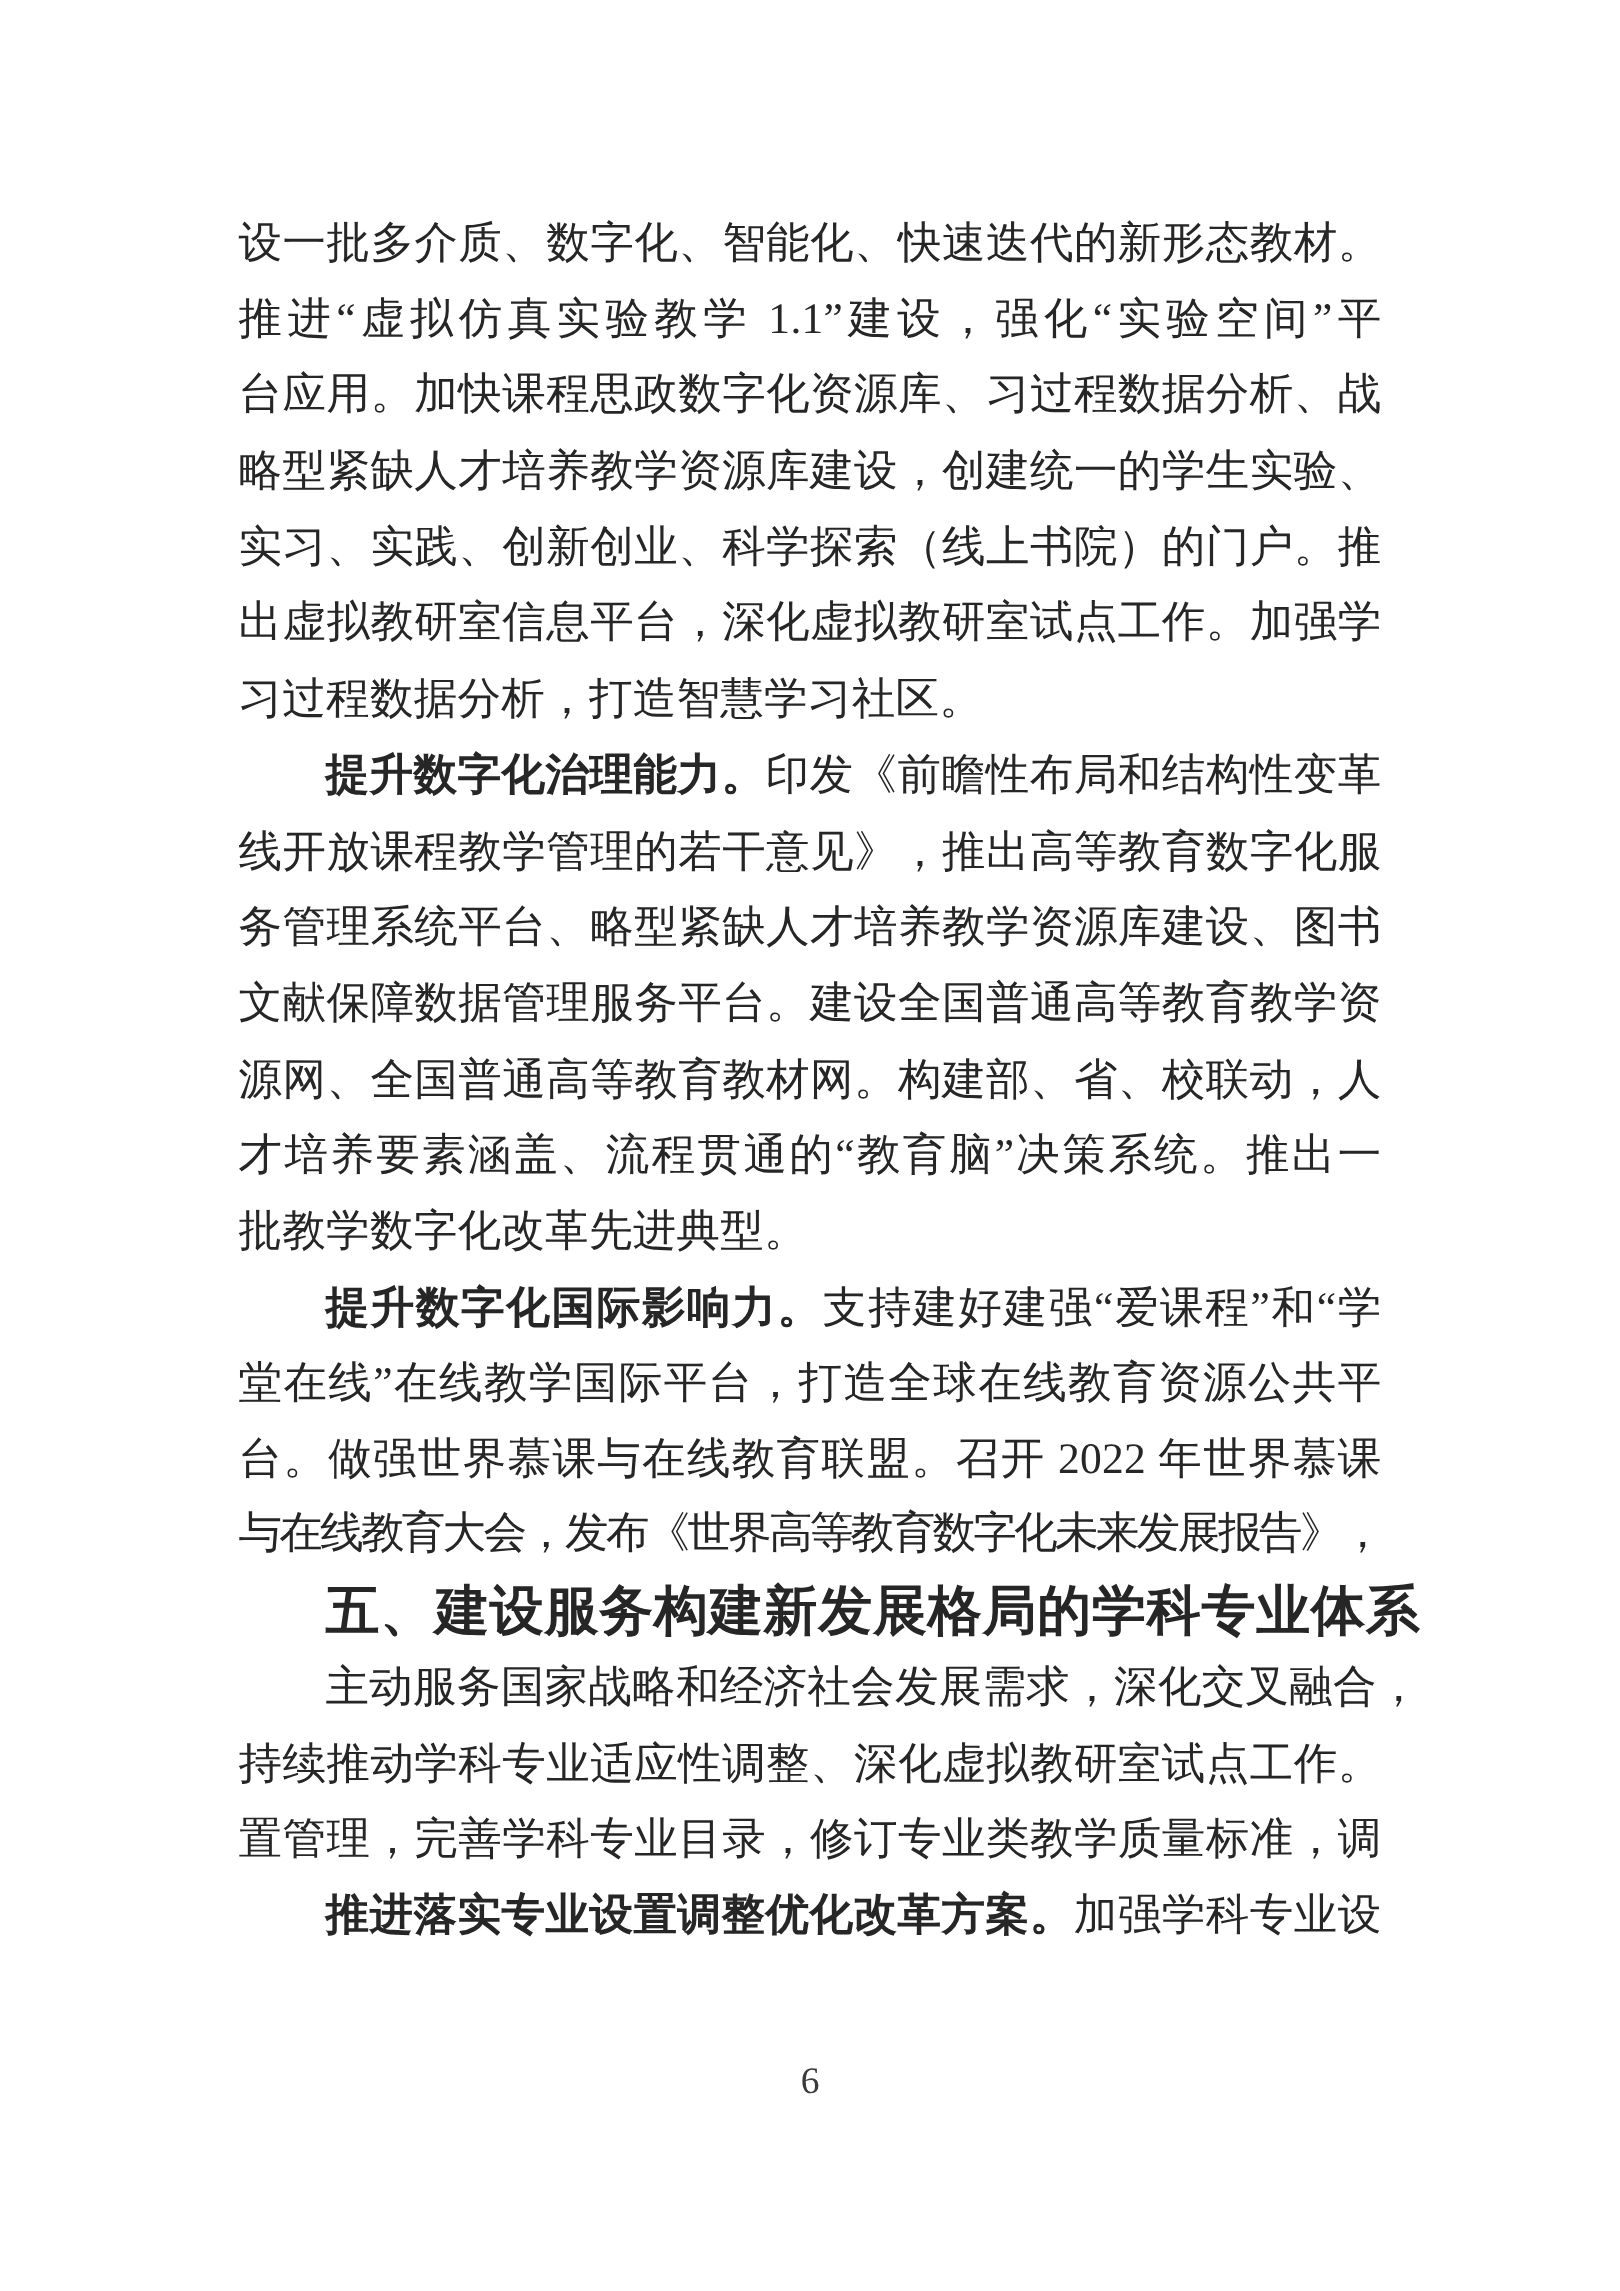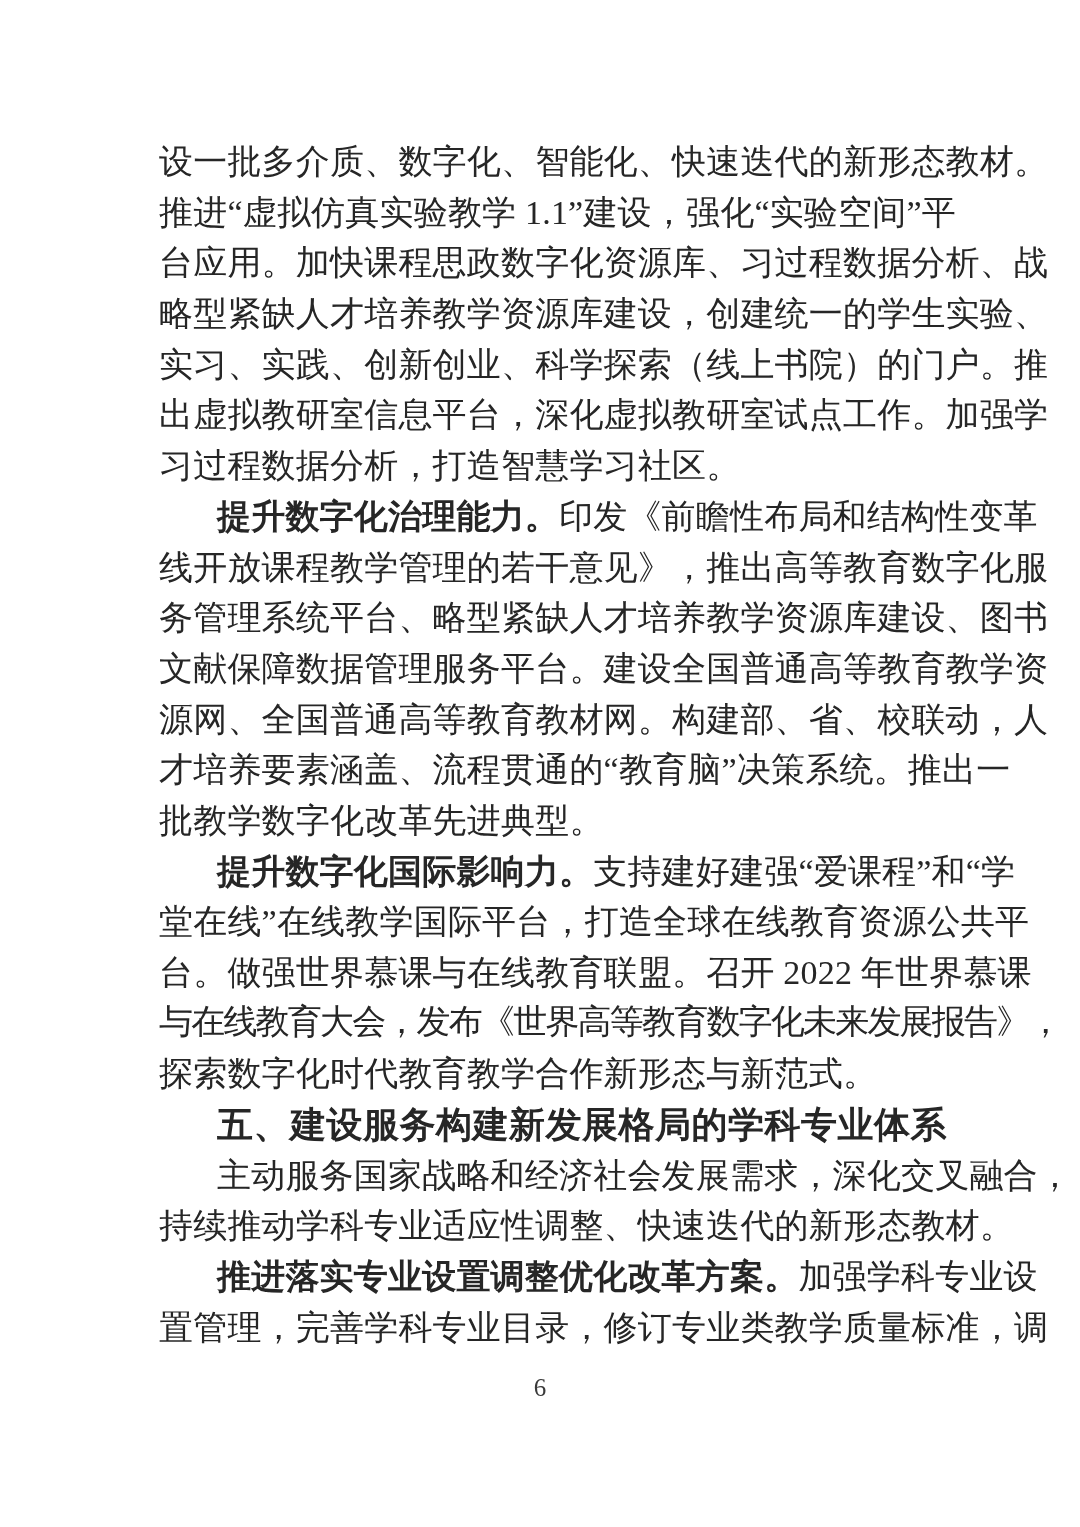--- a/index.html
+++ b/index.html
@@ -19,21 +19,21 @@
     inset: 0;
     background: #ffffff;
   }
   .text-block {
     position: absolute;
     left: 159px;
     top: 137px;
     width: 762px;
   }
   .line {
-    font-size: 34px;
+    font-size: 29px;
     line-height: 50.7px;
     height: 50.7px;
     color: #262626;
     white-space: nowrap;
     letter-spacing: 0.2px;
   }
   .line.fill {
     text-align: justify;
     text-align-last: justify;
   }
@@ -84,21 +84,20 @@
       <div class="line fill"><span class="r">线开放课程教学管理的若干意见》，推出高等教育数字化服</span></div>
       <div class="line fill"><span class="r">务管理系统平台、略型紧缺人才培养教学资源库建设、图书</span></div>
       <div class="line fill"><span class="r">文献保障数据管理服务平台。建设全国普通高等教育教学资</span></div>
       <div class="line fill"><span class="r">源网、全国普通高等教育教材网。构建部、省、校联动，人</span></div>
       <div class="line fill"><span class="r">才培养要素涵盖、流程贯通的“教育脑”决策系统。推出一</span></div>
       <div class="line"><span class="r">批教学数字化改革先进典型。</span></div>
       <div class="line indent fill"><span class="b">提升数字化国际影响力。</span><span class="r">支持建好建强“爱课程”和“学</span></div>
       <div class="line fill"><span class="r">堂在线”在线教学国际平台，打造全球在线教育资源公共平</span></div>
       <div class="line fill"><span class="r">台。做强世界慕课与在线教育联盟。召开 2022 年世界慕课</span></div>
       <div class="line fill tight"><span class="r">与在线教育大会，发布《世界高等教育数字化未来发展报告》，</span></div>
-      <div class="line"><span class="r">探索数字化时代教育教学合作新形态与新范式。</span></div>
       <div class="line indent heading"><span class="b">五、建设服务构建新发展格局的学科专业体系</span></div>
       <div class="line indent fill"><span class="r">主动服务国家战略和经济社会发展需求，深化交叉融合，</span></div>
-      <div class="line fill"><span class="r">持续推动学科专业适应性调整、快速迭代的新形态教材。</span></div>
+      <div class="line fill"><span class="r">持续推动学科专业适应性调整、深化虚拟教研室试点工作。</span></div>
+      <div class="line fill"><span class="r">置管理，完善学科专业目录，修订专业类教学质量标准，调</span></div>
       <div class="line indent fill"><span class="b">推进落实专业设置调整优化改革方案。</span><span class="r">加强学科专业设</span></div>
-      <div class="line fill"><span class="r">置管理，完善学科专业目录，修订专业类教学质量标准，调</span></div>
     </div>
   <div class="page-number">6</div>
 </div>
 
 </body></html>

